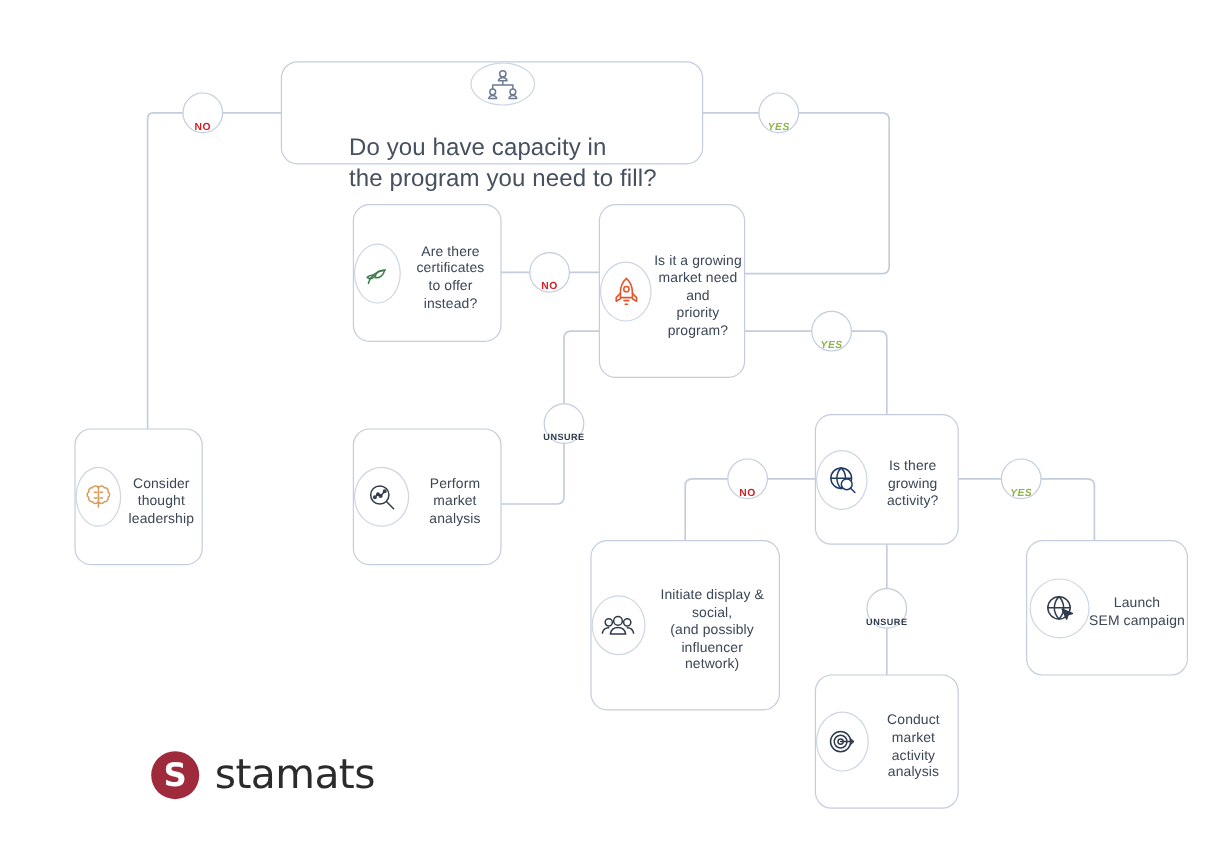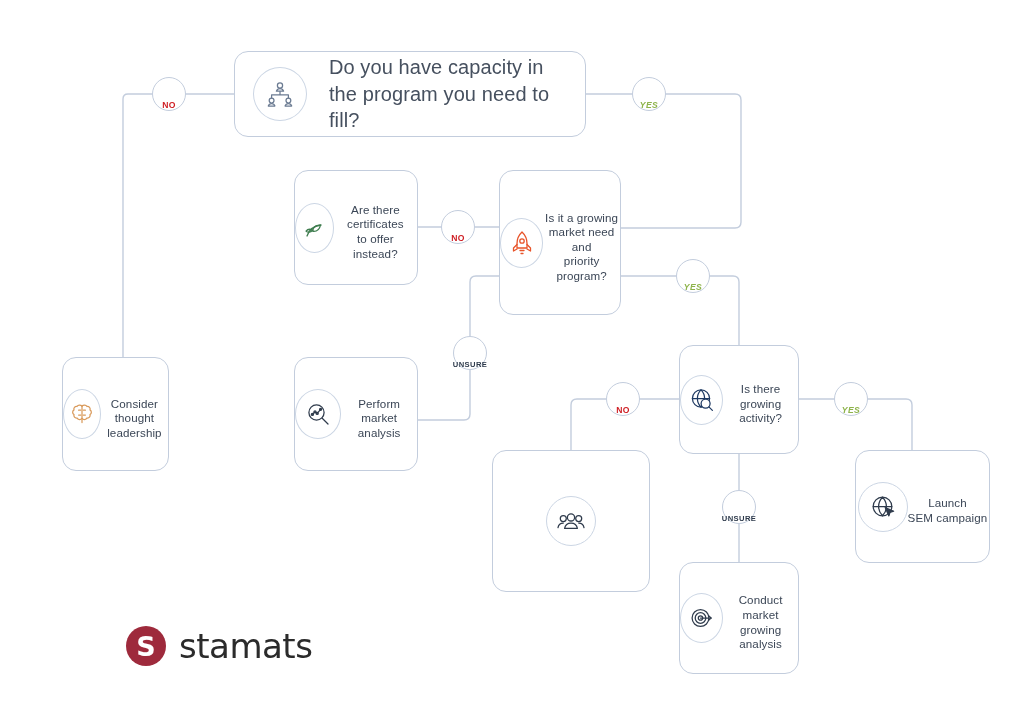--- a/index.html
+++ b/index.html
@@ -38,21 +38,21 @@
     text-align:center;
     line-height:1.26;
     font-size:11.6px;
     color:#3b4656;
     white-space:pre-line;
     letter-spacing:.1px;
   }
 
   
   .node.wide{
-    flex-direction:row;
+    flex-direction:column;
     justify-content:flex-start;
     padding-left:18px;
     gap:22px;
   }
   .node.wide .ico{width:54px;height:54px;}
   .node.wide .lbl{
     margin-top:0;
     font-size:20px;
     text-align:left;
     line-height:1.32;
@@ -224,20 +224,23 @@
     <span class="ico">
       <svg width="32" height="32" viewBox="0 0 32 32" fill="none" stroke="#2f3b4c" stroke-width="1.25" stroke-linecap="round" stroke-linejoin="round">
         <circle cx="16" cy="12.4" r="3.6"></circle>
         <path d="M9.6 23.4c.6-3.4 3.3-5.4 6.4-5.4s5.8 2 6.4 5.4z"></path>
         <circle cx="8.3" cy="13.6" r="3"></circle>
         <path d="M3 22.6c.5-2.8 2.6-4.5 5.3-4.5"></path>
         <circle cx="23.7" cy="13.6" r="3"></circle>
         <path d="M29 22.6c-.5-2.8-2.6-4.5-5.3-4.5"></path>
       </svg>
     </span>
+    <span class="lbl">Initiate display &amp; social,
+(and possibly influencer
+network)</span>
   </div>
 
   <div class="node" style="left:855px;top:450px;width:135px;height:113px;">
     <span class="ico">
       <svg width="30" height="30" viewBox="0 0 30 30" fill="none" stroke="#2f3b4c" stroke-width="1.25" stroke-linecap="round" stroke-linejoin="round">
         <circle cx="14.5" cy="14.5" r="9.3"></circle>
         <path d="M5.2 14.5h18.6M14.5 5.2c2.5 2.6 3.9 5.9 3.9 9.3s-1.4 6.7-3.9 9.3c-2.5-2.6-3.9-5.9-3.9-9.3s1.4-6.7 3.9-9.3z"></path>
         <path d="M17.2 15.6l8.4 3.6-3.6 1.1-1.1 3.6z" fill="#2f3b4c"></path>
       </svg>
     </span>
@@ -249,21 +252,21 @@
     <span class="ico">
       <svg width="30" height="30" viewBox="0 0 30 30" fill="none" stroke="#2f3b4c" stroke-width="1.25" stroke-linecap="round" stroke-linejoin="round">
         <circle cx="13.5" cy="15" r="8.4"></circle>
         <circle cx="13.5" cy="15" r="5.3"></circle>
         <circle cx="13.5" cy="15" r="2.2"></circle>
         <path d="M13.5 15h10.6"></path>
         <path d="M21.6 12.6l2.5 2.4-2.5 2.4"></path>
       </svg>
     </span>
     <span class="lbl">Conduct market
-growing analysis</span>
+activity analysis</span>
   </div>
 
   <div class="badge no" style="left:152px;top:77px;">
       <span>NO</span>
     </div>
   <div class="badge yes" style="left:632px;top:77px;">
       <span>YES</span>
     </div>
   <div class="badge no" style="left:441px;top:210px;">
       <span>NO</span>

